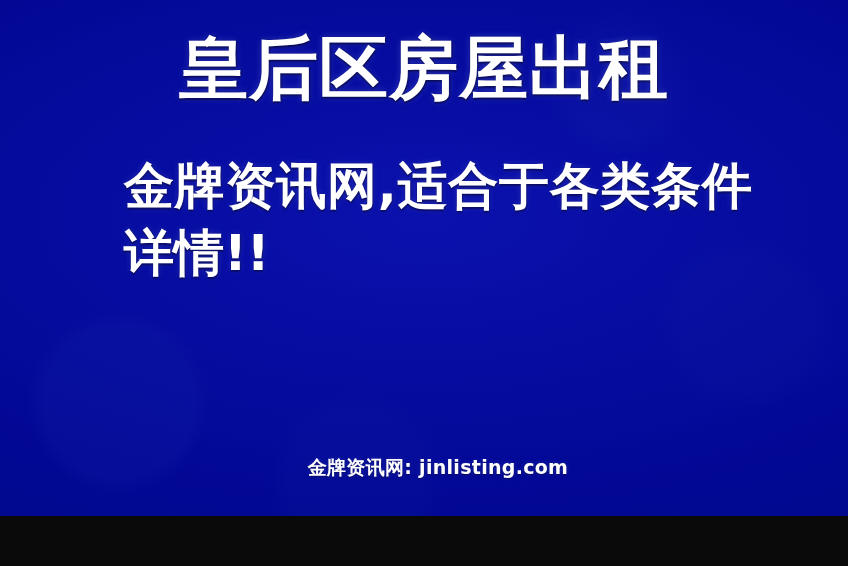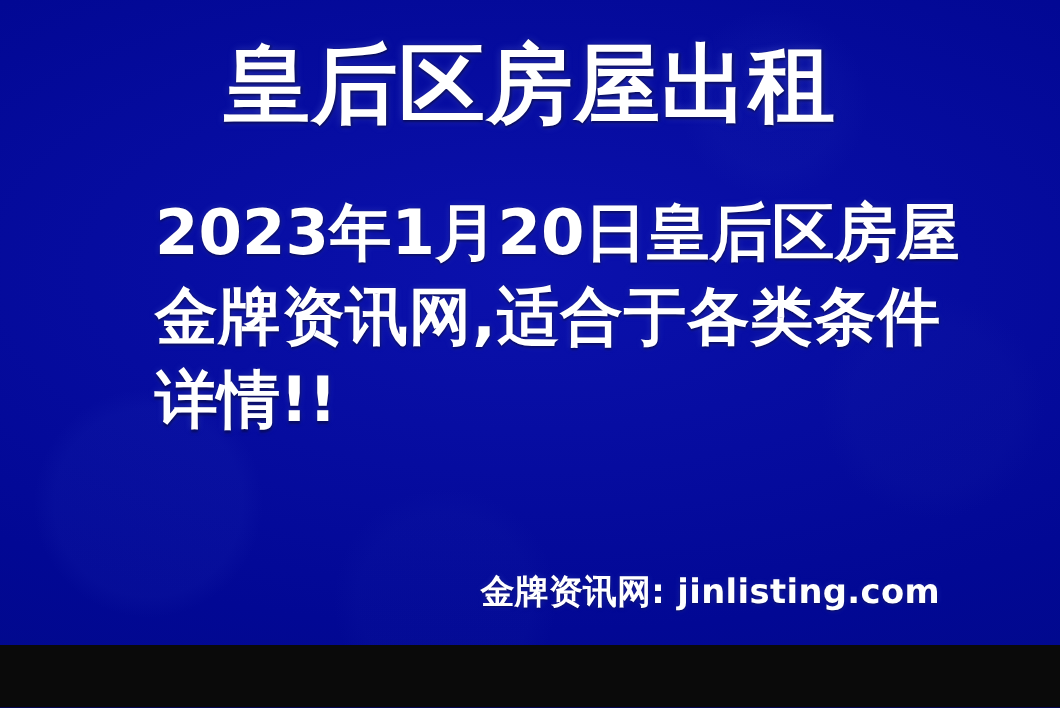--- a/index.html
+++ b/index.html
@@ -86,41 +86,40 @@
   }
   .body-line.centered {
     text-align: left;
   }
 
   .footer {
     position: absolute;
     left: 124px;
     top: 455px;
     width: 628px;
-    text-align: right;
+    text-align: center;
     color: #ffffff;
-    font-size: 27px;
+    font-size: 19px;
     font-weight: bold;
     letter-spacing: 0.3px;
     white-space: nowrap;
     text-shadow:
       0 1px 2px rgba(0,0,40,0.55),
       0 0 5px rgba(150,170,255,0.2);
   }
 </style>
 </head>
 <body>
 
 <div class="poster">
   <div class="content">
 
     <div class="headline">皇后区房屋出租</div>
 
     <div class="body-block">
-      <span class="body-line justified">2023年1月20日皇后区房屋</span>
       <span class="body-line justified">金牌资讯网,适合于各类条件</span>
       <span class="body-line centered">详情!!</span>
     </div>
 
     <div class="footer">金牌资讯网: jinlisting.com</div>
 
   </div>
 </div>
 
 </body></html>

